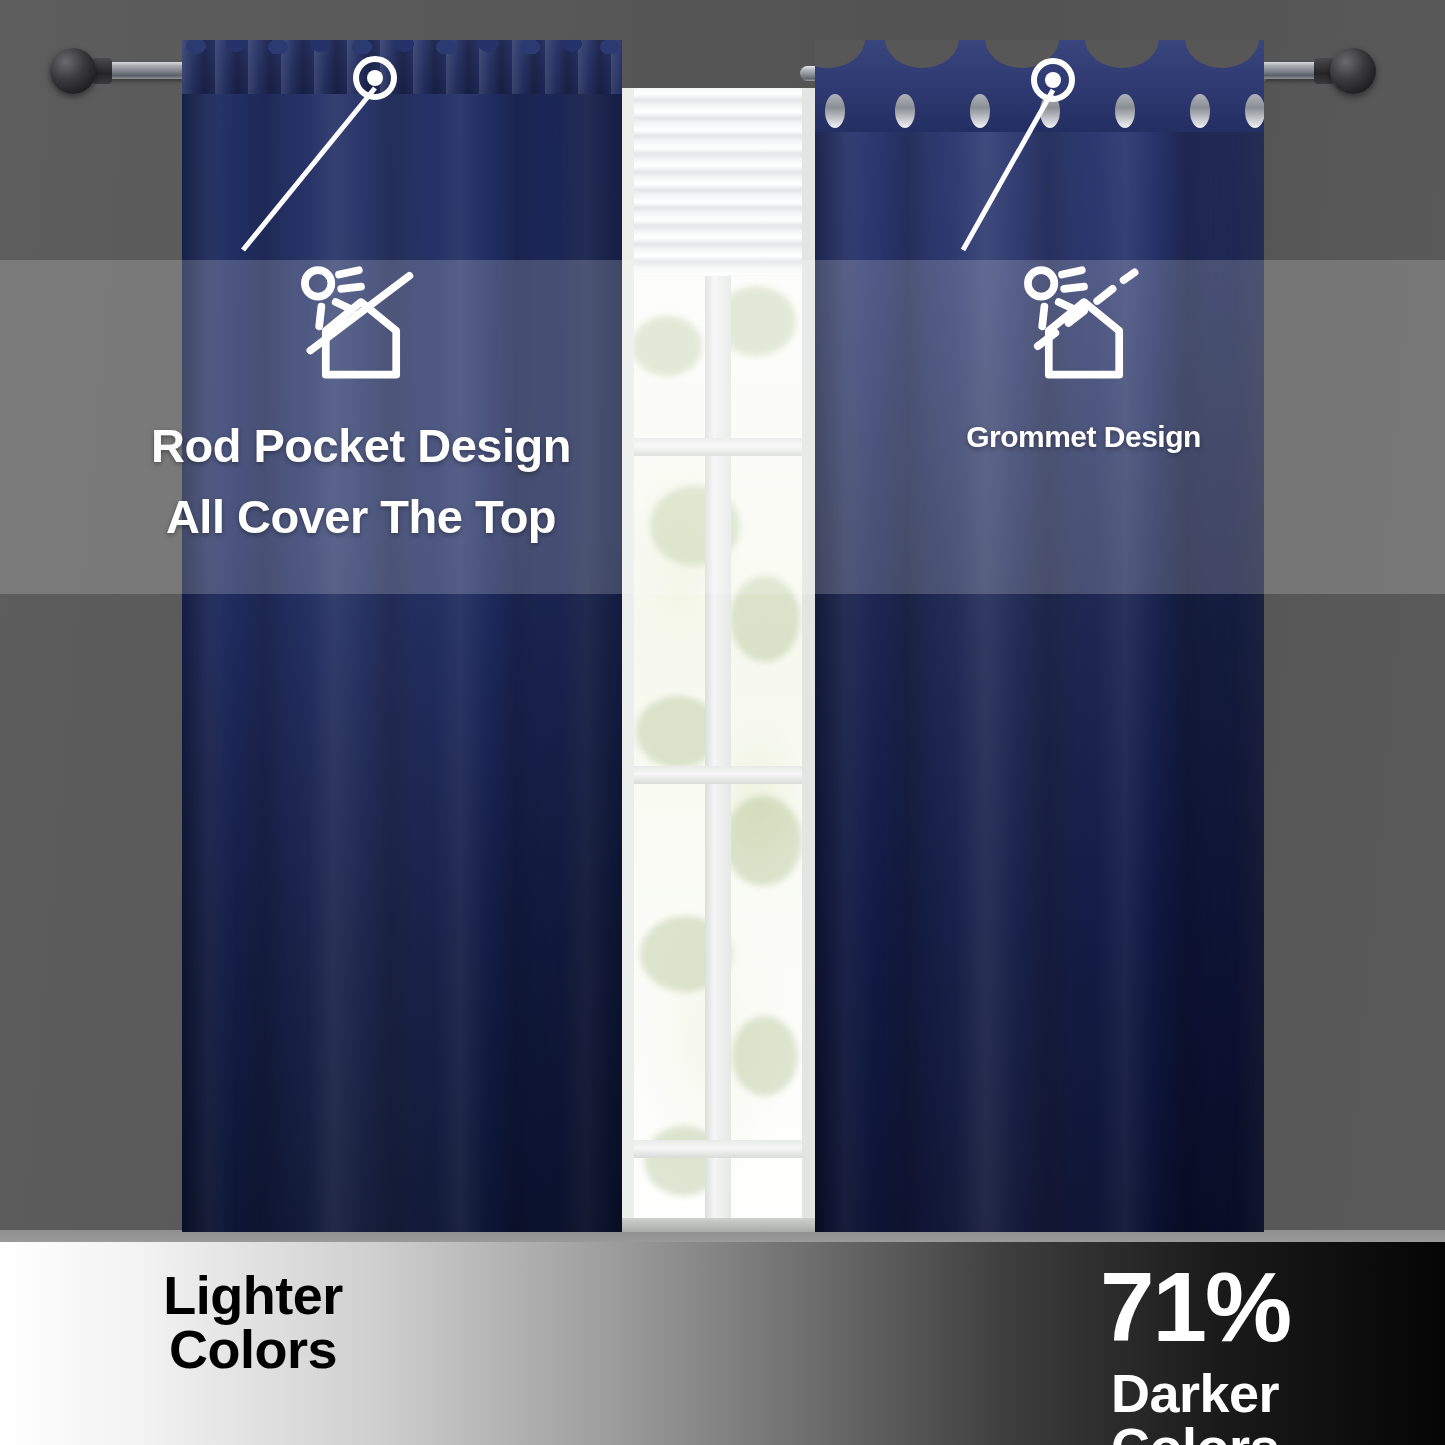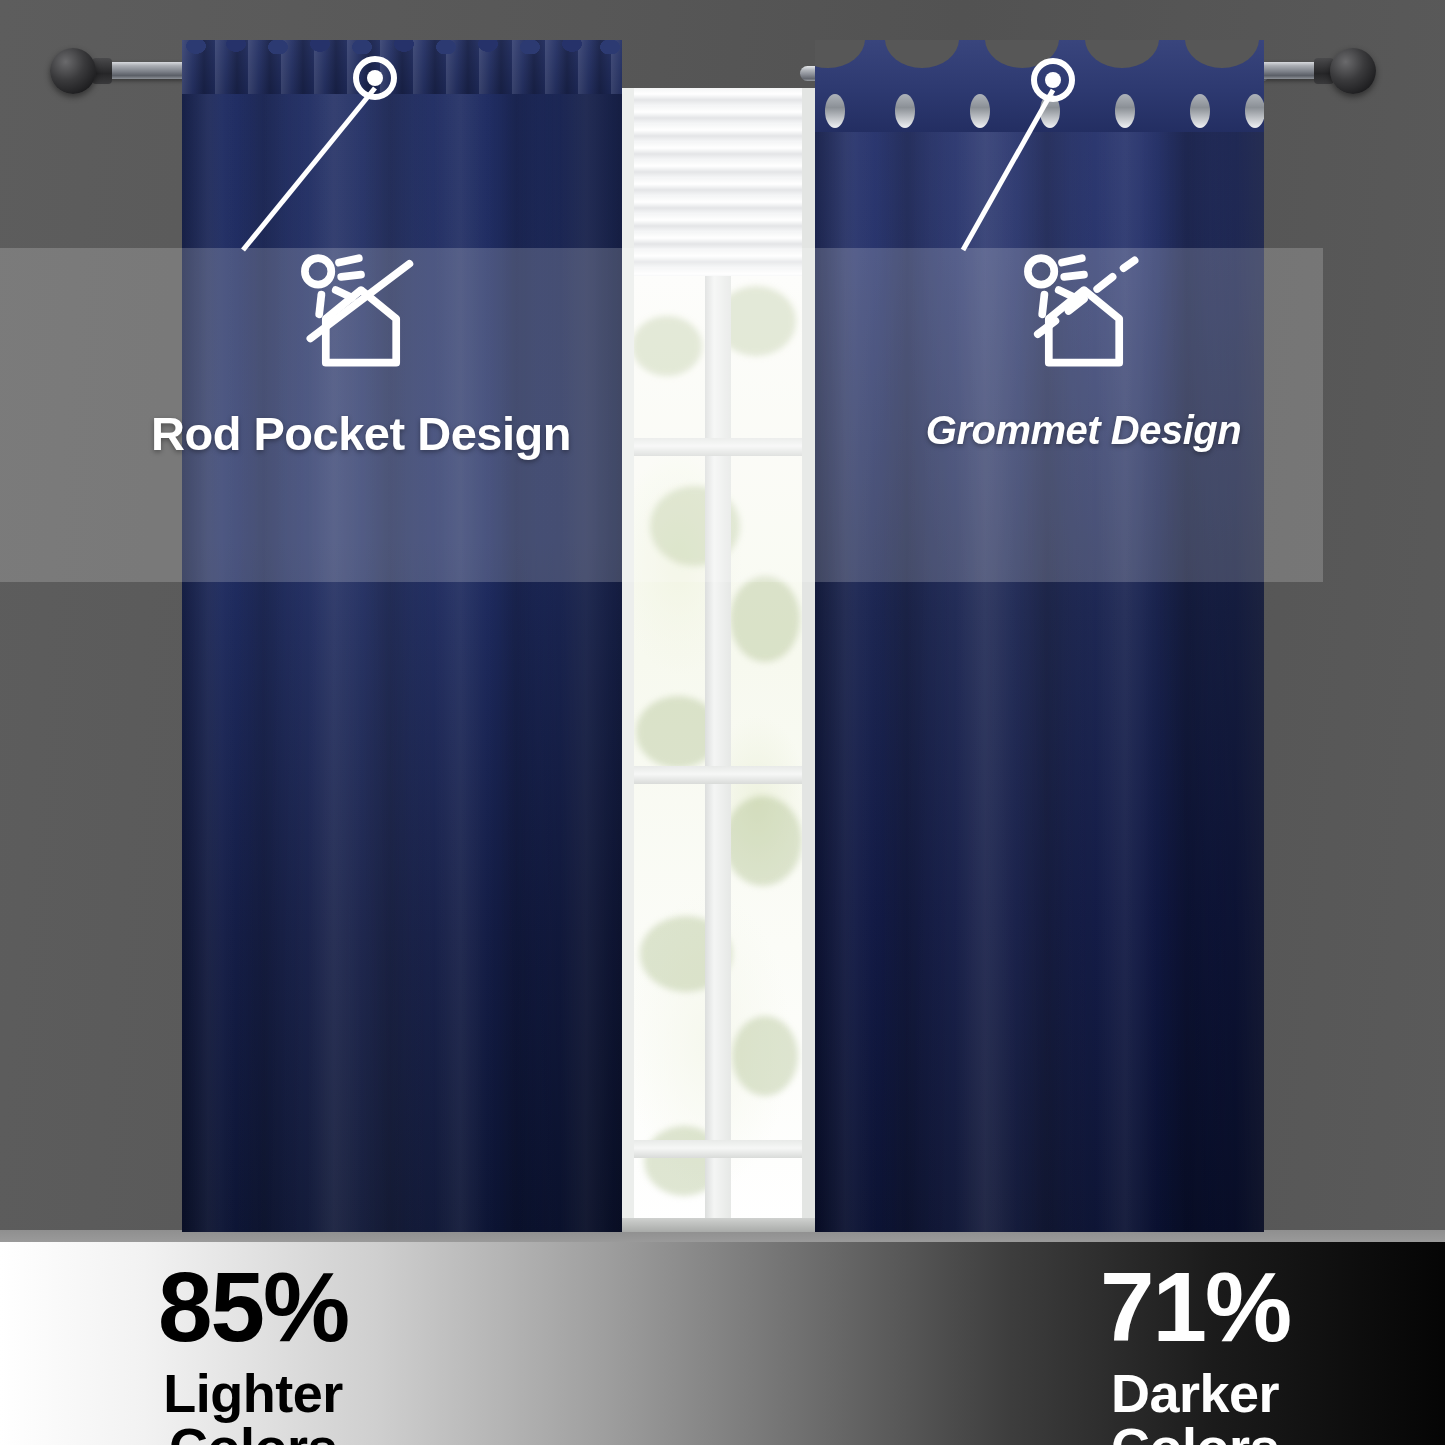--- a/index.html
+++ b/index.html
@@ -226,22 +226,22 @@
   .pointer-svg {
     position: absolute;
     left: 0; top: 0;
     width: 1445px; height: 1445px;
     pointer-events: none;
   }
 
   
   .band {
     position: absolute;
-    left: 0; top: 248px;
-    width: 1323px; height: 334px;
+    left: 0; top: 260px;
+    width: 1445px; height: 334px;
     background: rgba(255,255,255,0.19);
   }
   .band-col {
     position: absolute;
     top: 0; height: 100%;
     display: flex;
     flex-direction: column;
     align-items: center;
     justify-content: flex-start;
   }
@@ -256,21 +256,21 @@
     color: #ffffff;
     font-size: 47px;
     font-weight: bold;
     line-height: 1.0;
     letter-spacing: -0.5px;
     white-space: nowrap;
     text-shadow: 0 2px 5px rgba(0,0,0,.35);
   }
   .feature-title.line1 { margin-top: 36px; }
   .feature-title.line2 { margin-top: 24px; }
-  .band-right .feature-title { font-size: 40px; font-style: italic; }
+  .band-right .feature-title { font-size: 30px; }
 
   
   .banner {
     position: absolute;
     left: 0; top: 1242px;
     width: 1445px; height: 203px;
     background: linear-gradient(90deg,
       #ffffff 0%, #f2f2f2 10%, #cfcfcf 26%, #9e9e9e 42%,
       #6e6e6e 56%, #3d3d3d 70%, #1b1b1b 84%, #050505 100%);
   }
@@ -375,20 +375,21 @@
           <circle cx="21" cy="21" r="12"></circle>
           <line x1="40" y1="13" x2="58" y2="9"></line>
           <line x1="42" y1="26" x2="60" y2="24"></line>
           <line x1="37" y1="38" x2="52" y2="45"></line>
           <line x1="24" y1="42" x2="22" y2="60"></line>
           <path d="M28 64 L60 38 L92 64 L92 104 L28 104 Z"></path>
           <line x1="14" y1="82" x2="104" y2="14"></line>
         </g>
       </svg>
       <div class="feature-title line1">Rod Pocket Design</div>
+      <div class="feature-title line2">All Cover The Top</div>
     </div>
 
     <div class="band-col band-right">
       <svg class="feature-icon" viewBox="0 0 120 114">
         <g fill="none" stroke="#ffffff" stroke-width="7" stroke-linecap="round" stroke-linejoin="round">
           <circle cx="21" cy="21" r="12"></circle>
           <line x1="40" y1="13" x2="58" y2="9"></line>
           <line x1="42" y1="26" x2="60" y2="24"></line>
           <line x1="37" y1="38" x2="52" y2="45"></line>
           <line x1="24" y1="42" x2="22" y2="60"></line>
@@ -399,21 +400,20 @@
           <line x1="96" y1="18" x2="106" y2="11"></line>
         </g>
       </svg>
       <div class="feature-title line1">Grommet Design</div>
     </div>
 
   </div>
 
   <div class="banner">
     <div class="stat stat-left">
-      <span class="stat-pct">85%</span>
       <span class="stat-label">Lighter Colors</span>
     </div>
     <div class="stat stat-right">
       <span class="stat-pct">71%</span>
       <span class="stat-label">Darker Colors</span>
     </div>
   </div>
 
 </div>
 

